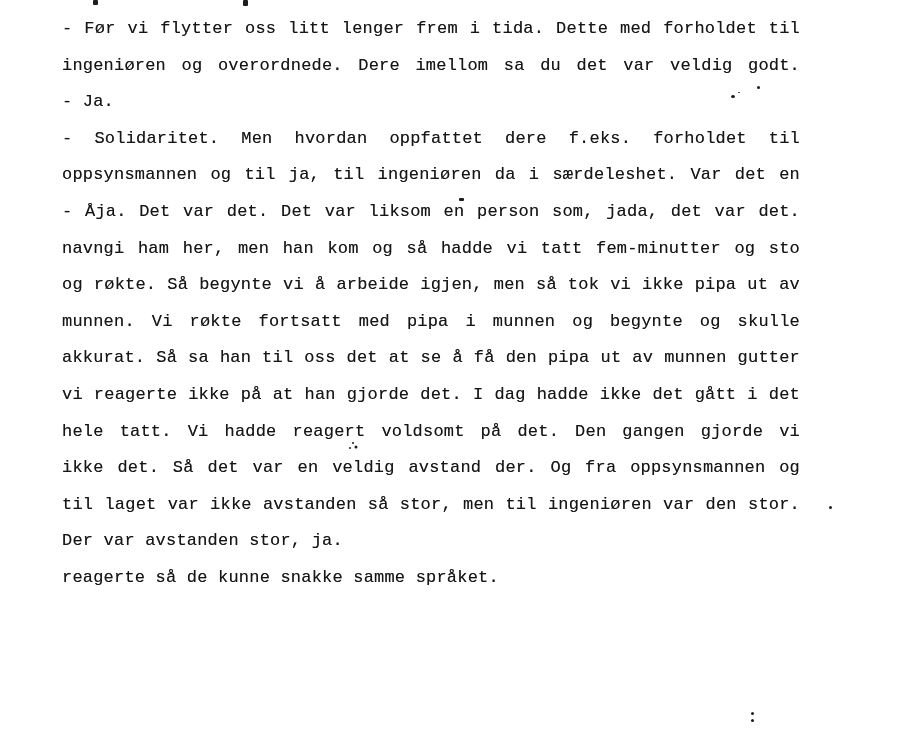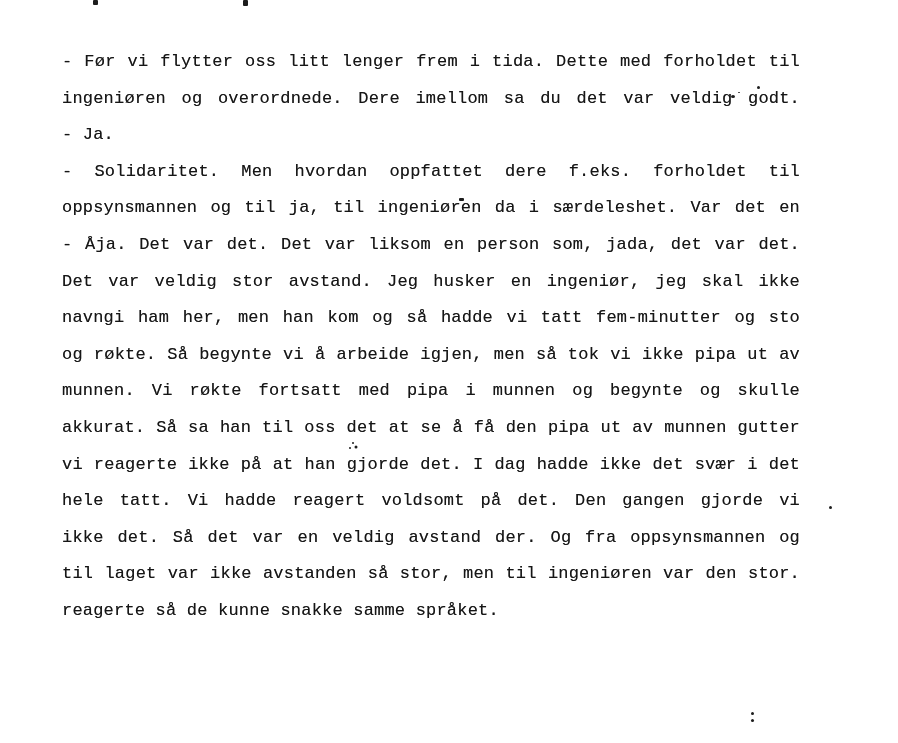--- a/index.html
+++ b/index.html
@@ -12,21 +12,20 @@
     width: 898px;
     height: 743px;
     background: #ffffff;
     overflow: hidden;
   }
   .text-block {
     position: absolute;
     left: 62px;
     top: 11px;
     width: 738px;
-    margin-top: 33px;
   }
   .line {
     font-family: "Liberation Mono", "DejaVu Sans Mono", monospace;
     font-size: 17px;
     line-height: 36.6px;
     height: 36.6px;
     color: #161616;
     letter-spacing: 0.2px;
     white-space: normal;
     text-shadow: 0 0 0.5px rgba(20,20,20,0.55);
@@ -57,25 +56,25 @@
   <span class="speck" style="left:829px; top:506px; width:3px; height:3px;"></span>
   <span class="speck" style="left:751px; top:712px; width:3px; height:3px; box-shadow: 0 7px 0 0 #1d1d1d;"></span>
 
   <div class="text-block">
     <div class="line j">-  Før vi flytter oss litt lenger frem i tida.  Dette med forholdet til</div>
     <div class="line j">ingeniøren og overordnede.  Dere imellom sa du det var veldig godt.</div>
     <div class="line">-  Ja.</div>
     <div class="line j">-   Solidaritet.   Men hvordan oppfattet dere f.eks. forholdet til</div>
     <div class="line j">oppsynsmannen og til ja, til ingeniøren da i særdeleshet.  Var det en</div>
     <div class="line j">- Åja.  Det var det.  Det var liksom en person som, jada, det var det.</div>
-    <div class="line j">Det var veldig stor avstand.  Jeg husker en ingeniør, jeg skal ikke</div>
     <div class="line j">navngi ham her, men han kom og så hadde vi tatt fem-minutter og sto</div>
     <div class="line j">og røkte.  Så begynte vi å arbeide igjen, men så tok vi ikke pipa ut av</div>
     <div class="line j">munnen.  Vi røkte fortsatt med pipa i munnen og begynte og skulle</div>
     <div class="line j">akkurat.  Så sa han til oss det at se å få den pipa ut av munnen gutter</div>
-    <div class="line j">vi reagerte ikke på at han gjorde det.  I dag hadde ikke det svær i det</div>
+    <div class="line j">vi reagerte ikke på at han gjorde det.  I dag hadde ikke det gått i det</div>
     <div class="line j">hele tatt.  Vi hadde reagert voldsomt på det.  Den gangen gjorde vi</div>
     <div class="line j">ikke det.  Så det var en veldig avstand der.  Og fra oppsynsmannen og</div>
     <div class="line j">til laget var ikke avstanden så stor, men til ingeniøren var den stor.</div>
+    <div class="line">Der var avstanden stor, ja.</div>
     <div class="line">reagerte så de kunne snakke samme språket.</div>
   </div>
 
 </div>
 
 </body></html>

